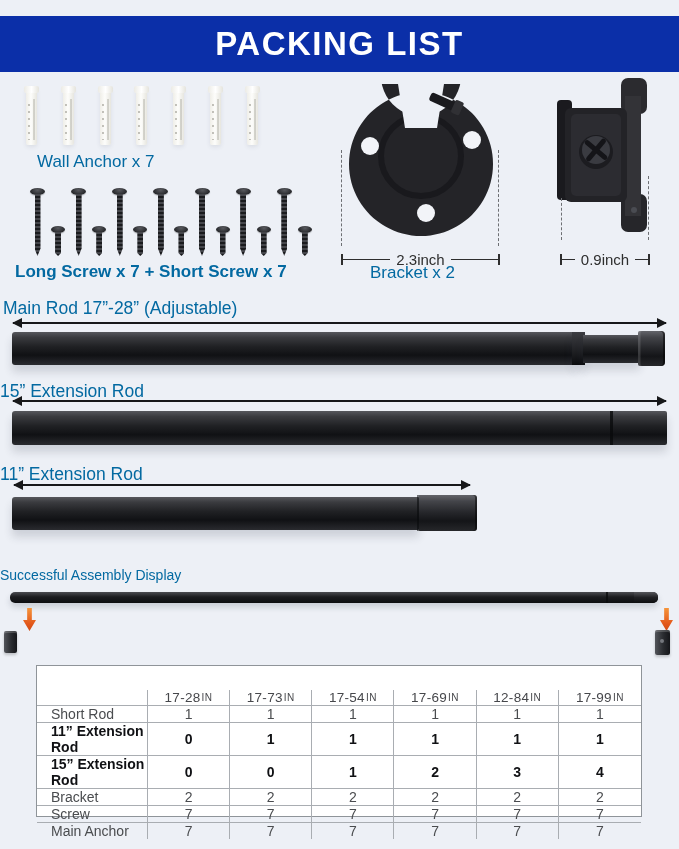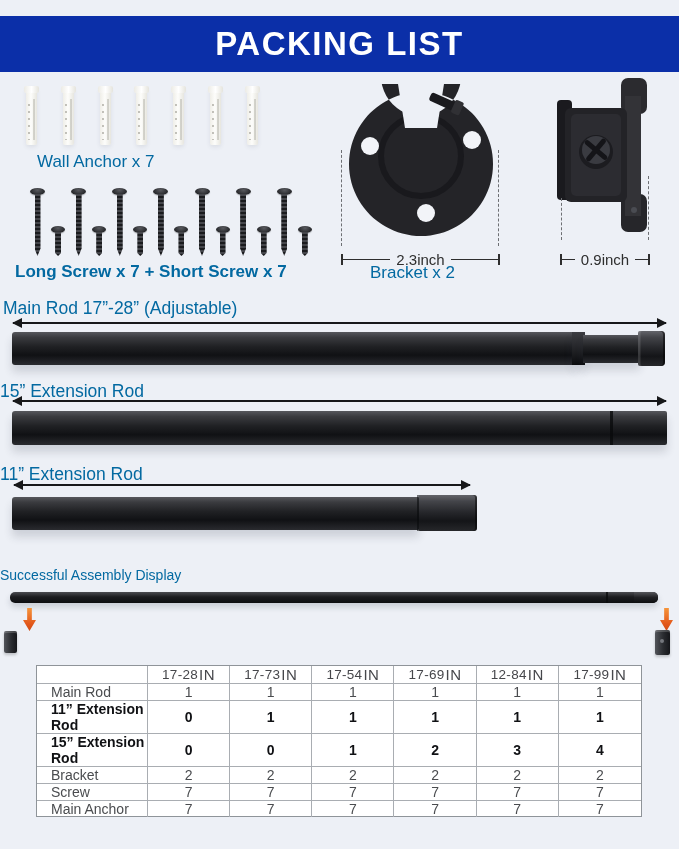--- a/index.html
+++ b/index.html
@@ -77,23 +77,23 @@
     border-radius:50%; background:#75787e; }
   
   .qty-table { position:absolute; left:36px; top:665px; width:606px; height:152px;
     display:grid; grid-template-columns:111px repeat(6,1fr); grid-auto-rows:1fr;
     background:#ffffff; border:1.5px solid #8f9499; }
   .tcell { border-right:1px solid #a9adb2; border-bottom:1px solid #a9adb2;
     display:flex; align-items:center; justify-content:center;
     font-size:14px; color:#4a4c4f; }
   .tcell.last-col { border-right:none; }
   .tcell.last-row { border-bottom:none; }
-  .tcell.th { color:#46474b; }
+  .tcell.th { color:#46474b;margin-top:24px; }
   .tcell.th .range { font-size:13.5px; letter-spacing:.3px; }
-  .tcell.th .unit  { font-size:15px; letter-spacing:.5px; margin-left:1px; }
+  .tcell.th .unit  { font-size:10px; letter-spacing:.5px; margin-left:1px; }
   .tcell.label { justify-content:flex-start; padding-left:14px; }
   .tcell.bold { font-weight:700; color:#101114; }
 </style>
 </head>
 <body>
 
 <div class="page">
 
   <div class="header-bar">
     <div class="title">PACKING LIST</div>
@@ -271,21 +271,21 @@
         <span class="unit">IN</span>
       </div>
       <div class="tcell th">
         <span class="range">12-84</span>
         <span class="unit">IN</span>
       </div>
       <div class="tcell th last-col">
         <span class="range">17-99</span>
         <span class="unit">IN</span>
       </div>
-      <div class="tcell label">Main Rod</div>
+      <div class="tcell label">Short Rod</div>
       <div class="tcell val">1</div>
       <div class="tcell val">1</div>
       <div class="tcell val">1</div>
       <div class="tcell val">1</div>
       <div class="tcell val">1</div>
       <div class="tcell val last-col">1</div>
       <div class="tcell label bold">11” Extension Rod</div>
       <div class="tcell val bold">0</div>
       <div class="tcell val bold">1</div>
       <div class="tcell val bold">1</div>

